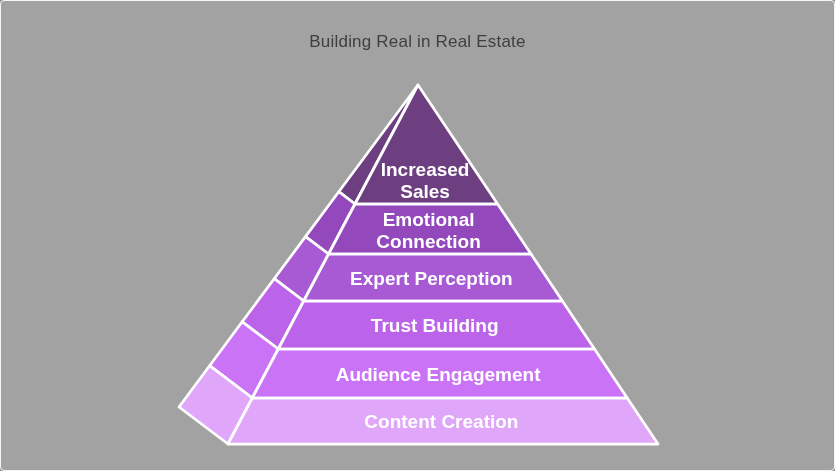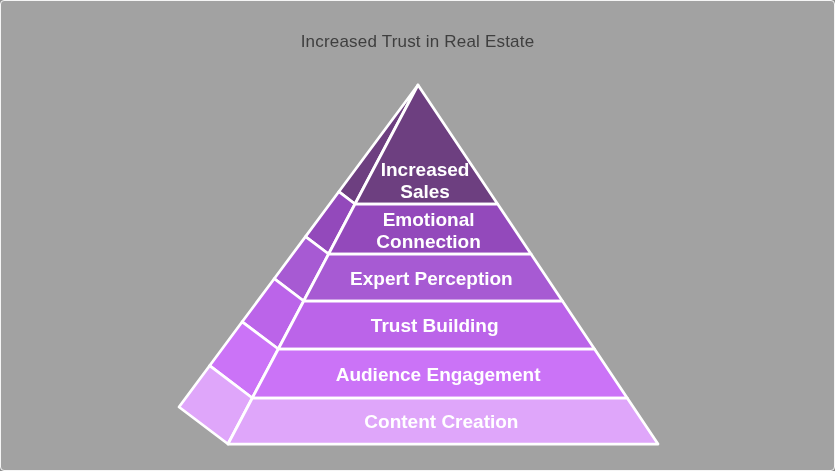--- a/index.html
+++ b/index.html
@@ -28,21 +28,21 @@
   #pyr text{
     font-family:"Liberation Sans",sans-serif;
     font-weight:600;
     font-size:19px;
   }
 </style>
 </head>
 <body>
 
 <div id="canvas" style="background: rgb(162, 162, 162); border-color: rgb(245, 245, 245);">
-  <div id="title" style="color: rgb(63, 63, 63);">Increased Trust in Real Estate</div>
+  <div id="title" style="color: rgb(63, 63, 63);">Building Real in Real Estate</div>
   <svg id="pyr" width="835" height="471" viewBox="0 0 835 471">
       <polygon points="417.0,84.0 354.0,203.0 337.8,190.7 417.0,84.0" fill="#6d3f80" stroke="#ffffff" stroke-width="2.75" stroke-linejoin="round"></polygon>
       <polygon points="417.0,84.0 417.0,84.0 496.6,203.0 354.0,203.0" fill="#6d3f80" stroke="#ffffff" stroke-width="2.75" stroke-linejoin="round"></polygon>
       <polygon points="354.0,203.0 327.6,253.0 304.5,235.6 337.8,190.7" fill="#9349bb" stroke="#ffffff" stroke-width="2.75" stroke-linejoin="round"></polygon>
       <polygon points="354.0,203.0 496.6,203.0 530.0,253.0 327.6,253.0" fill="#9349bb" stroke="#ffffff" stroke-width="2.75" stroke-linejoin="round"></polygon>
       <polygon points="327.6,253.0 302.7,300.0 273.2,277.7 304.5,235.6" fill="#a75ad3" stroke="#ffffff" stroke-width="2.75" stroke-linejoin="round"></polygon>
       <polygon points="327.6,253.0 530.0,253.0 561.4,300.0 302.7,300.0" fill="#a75ad3" stroke="#ffffff" stroke-width="2.75" stroke-linejoin="round"></polygon>
       <polygon points="302.7,300.0 277.3,348.0 241.2,320.8 273.2,277.7" fill="#bb64e9" stroke="#ffffff" stroke-width="2.75" stroke-linejoin="round"></polygon>
       <polygon points="302.7,300.0 561.4,300.0 593.5,348.0 277.3,348.0" fill="#bb64e9" stroke="#ffffff" stroke-width="2.75" stroke-linejoin="round"></polygon>
       <polygon points="277.3,348.0 251.3,397.0 208.6,364.7 241.2,320.8" fill="#cb73f7" stroke="#ffffff" stroke-width="2.75" stroke-linejoin="round"></polygon>

